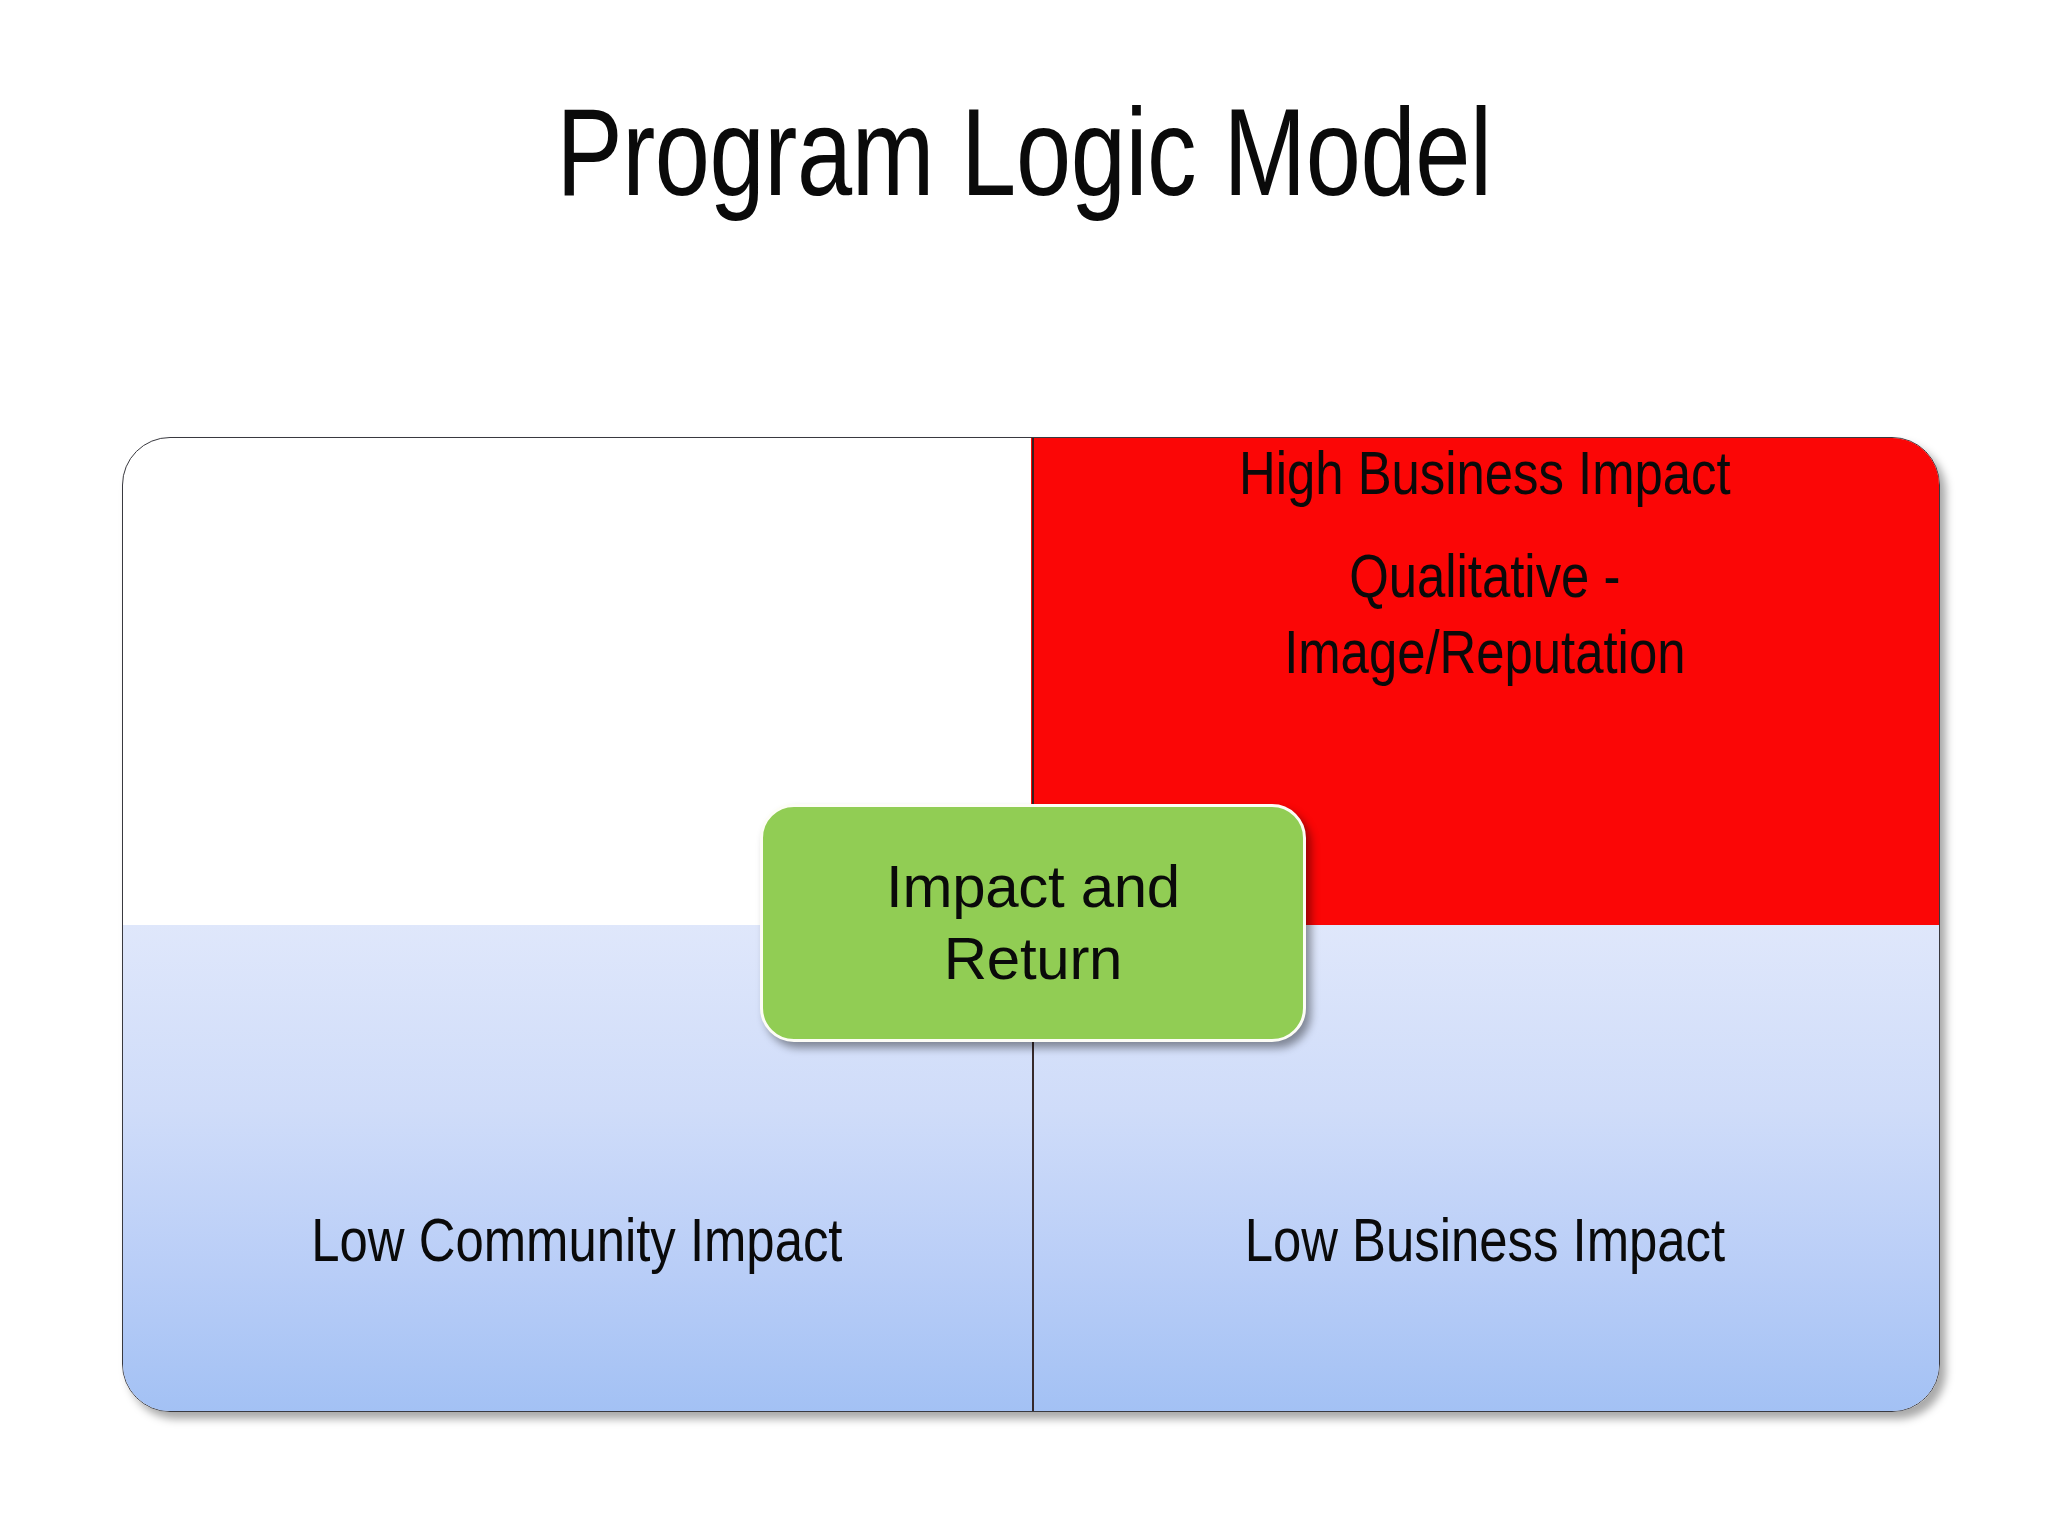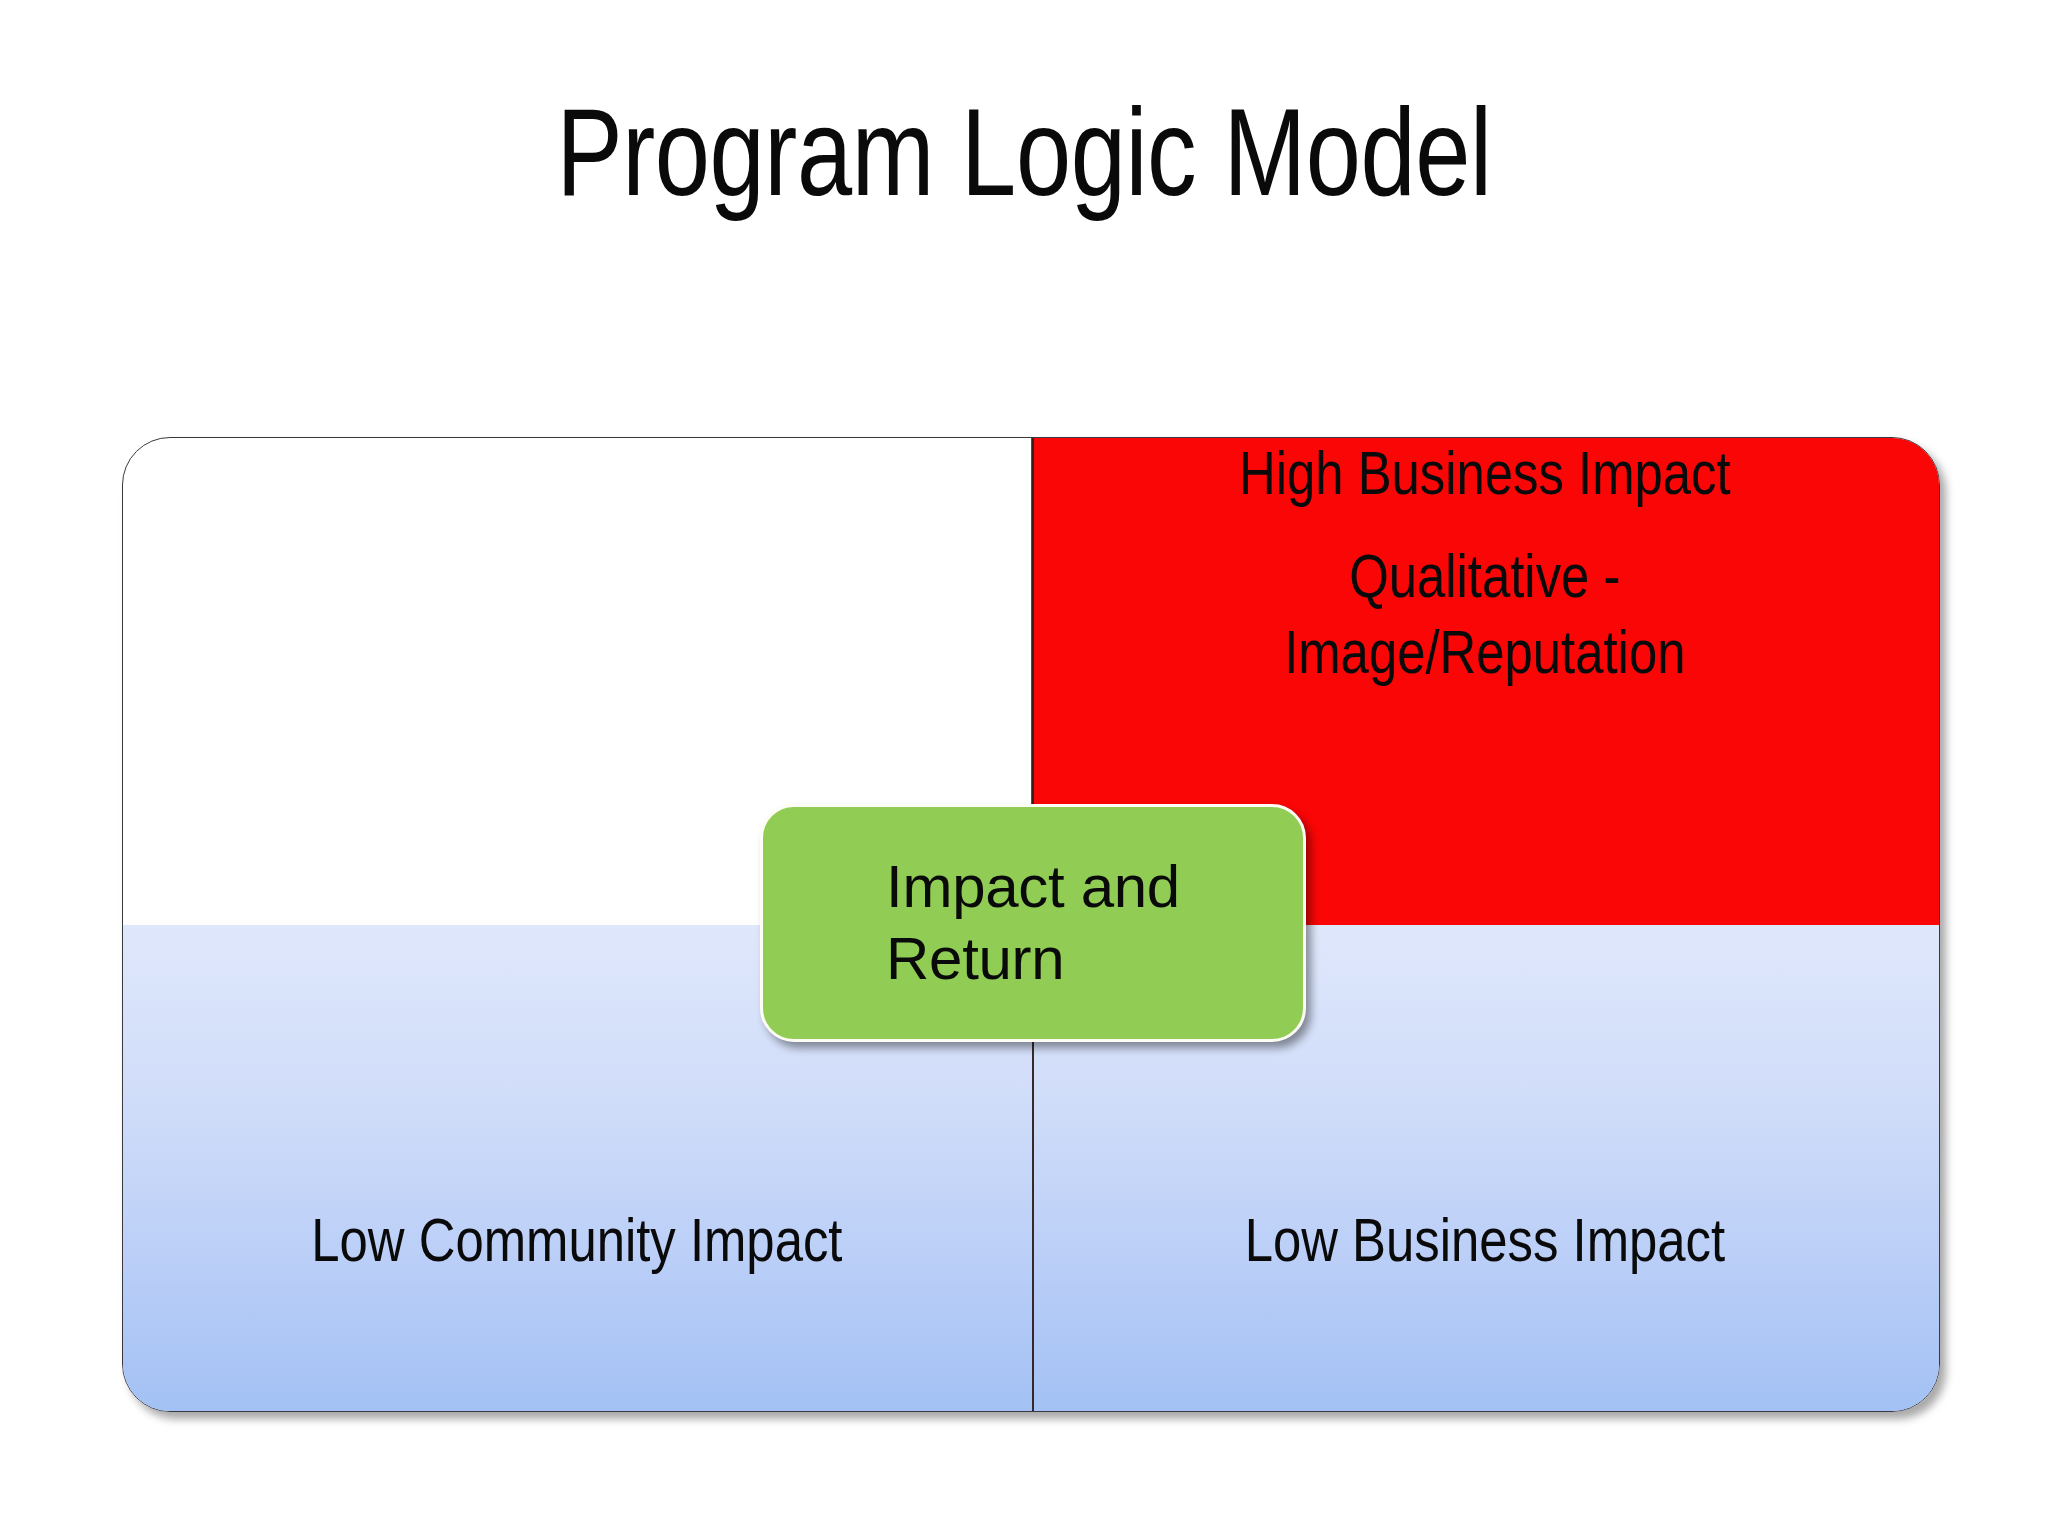--- a/index.html
+++ b/index.html
@@ -133,20 +133,21 @@
     box-shadow: 5px 6px 8px rgba(0,0,0,0.40);
     display: flex;
     align-items: center;
     justify-content: center;
   }
   #center-box-label {
     font-family: "Liberation Sans", sans-serif;
     font-size: 60px;
     font-weight: 400;
     color: #0a0a0a;
+    text-align: center;
     line-height: 1.20;
     white-space: pre-line;
     letter-spacing: -0.3px;
   }
 </style>
 </head>
 <body>
 
 <div id="slide">
 

